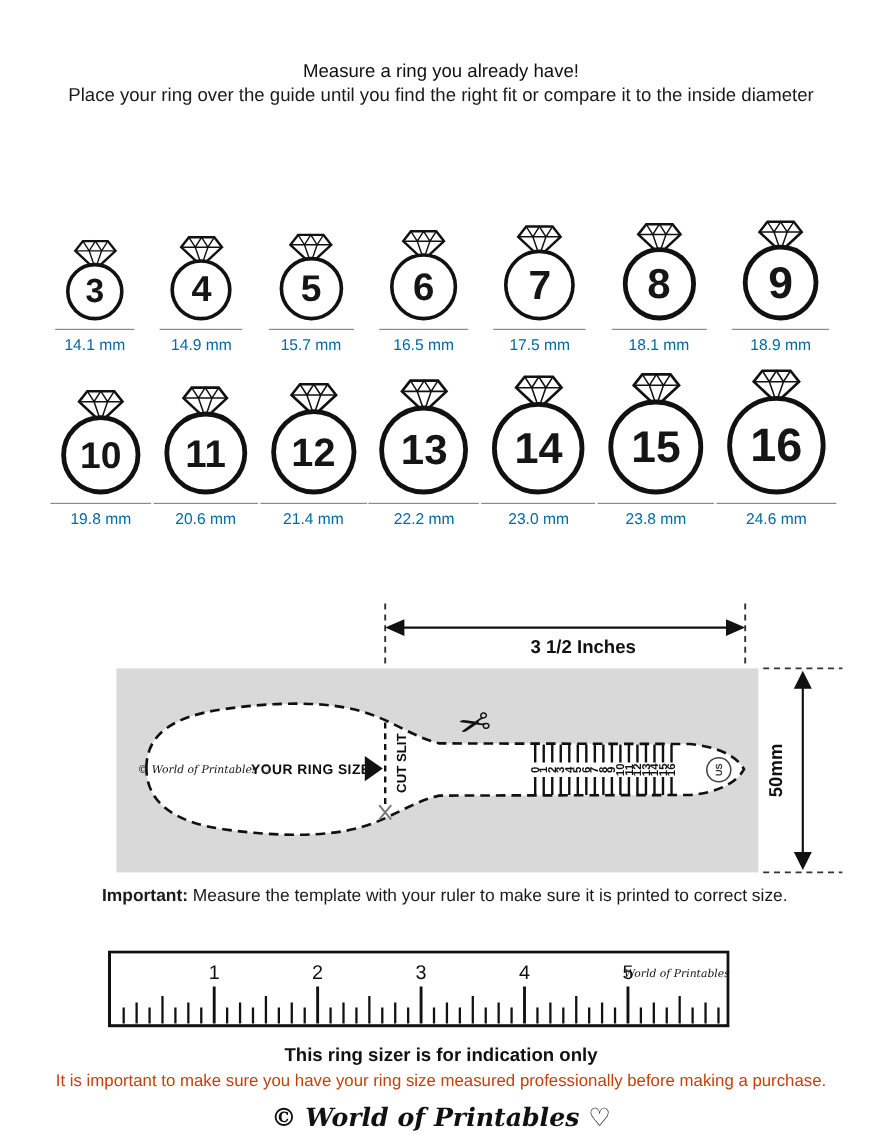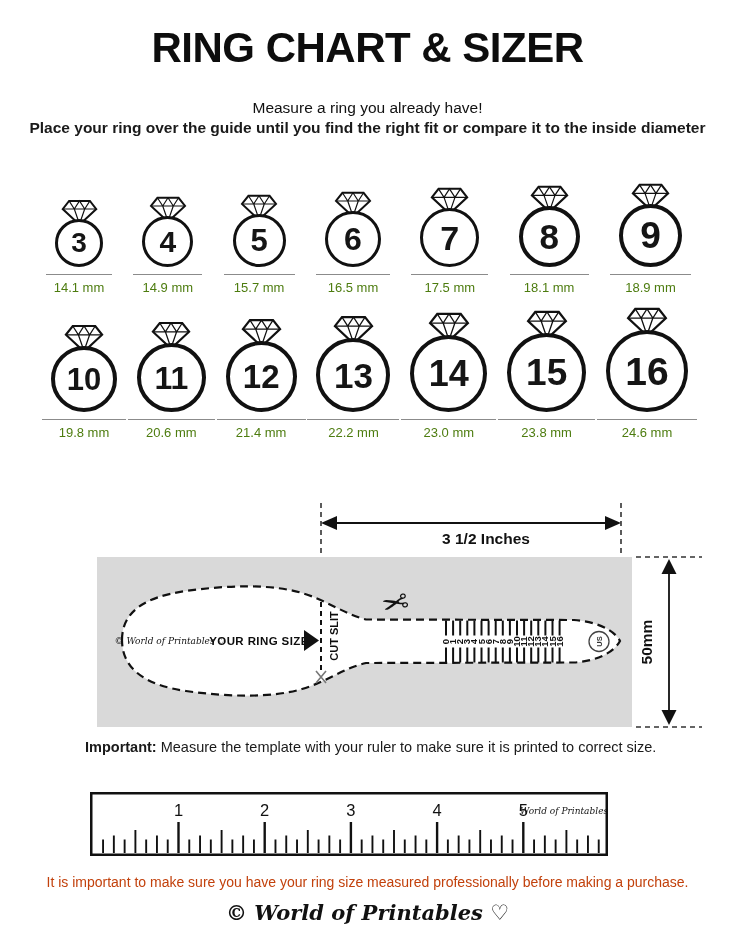--- a/index.html
+++ b/index.html
@@ -2,32 +2,32 @@
 <html><head>
 <meta charset="utf-8">
 <style>
   html,body{margin:0;padding:0;background:#fff;}
   .page{position:relative;width:735px;height:951px;background:#fff;overflow:hidden;
         font-family:"Liberation Sans",sans-serif;color:#111;}
   
   .header{position:absolute;top:24px;left:0;width:100%;text-align:center;}
   .title{margin:0;font-size:42px;font-weight:800;letter-spacing:-0.5px;color:#0d0d0d;}
   .subtitle{margin:27px 0 2px;font-size:15.5px;font-weight:normal;}
-  .instruction{margin:0;font-size:15.5px;font-weight:700;color:#1a1a1a;}
+  .instruction{margin:0;font-size:15.5px;font-weight:400;color:#1a1a1a;}
   
   .ring-row{position:absolute;left:0;right:0;display:flex;justify-content:space-between;align-items:flex-end;}
   .row1{top:172px;height:123px;padding:0 44px 0 46px;}
   .row2{top:310px;height:130px;padding:0 38px 0 42px;}
   .ring-item{display:flex;flex-direction:column;align-items:center;}
   .diamond{display:block;margin-bottom:-7px;}
   .ring-circle{border:3px solid #111;border-radius:50%;background:#fff;box-sizing:border-box;
                display:flex;align-items:center;justify-content:center;}
   .ring-num{font-weight:bold;color:#151515;line-height:1;}
   .ring-line{height:1px;background:#8b8b8b;margin-top:7px;}
-  .ring-mm{font-size:13px;margin-top:5px;color:#4d7c0f;}
+  .ring-mm{font-size:13px;margin-top:5px;color:#0369a1;}
   
   .sizer-wrap{position:absolute;top:490px;left:14px;}
   svg text{font-family:"Liberation Sans",sans-serif;}
   .script{font-family:"DejaVu Serif","DejaVu Sans",serif;font-style:italic;}
   
   .important{position:absolute;top:739px;left:85px;font-size:14.5px;color:#1a1a1a;}
   .important b{font-weight:bold;}
   
   .ruler-wrap{position:absolute;top:792px;left:90px;}
   
@@ -35,21 +35,20 @@
   .footer-bold{margin:0;font-size:15.5px;font-weight:bold;}
   .footer-text{margin:3px 0 0;font-size:14px;color:#c2410c;}
   .footer-brand{margin:10px 0 0;font-size:21px;font-weight:bold;}
 </style>
 </head>
 <body>
 
 <div class="page">
 
   <div class="header">
-    <h1 class="title">RING CHART &amp; SIZER</h1>
     <p class="subtitle">Measure a ring you already have!</p>
     <p class="instruction">Place your ring over the guide until you find the right fit or compare it to the inside diameter</p>
   </div>
 
   <div class="ring-row row1">
       <div class="ring-item">
         <svg class="diamond" width="37" height="27" viewBox="0 0 64 46" fill="none">
           <polygon points="14,3 50,3 61,17 32,44 3,17" fill="#fff" stroke="#111" stroke-width="3.4"></polygon>
           <path d="M4,17 H60 M14,3 L23,17 L32,3 L41,17 L50,3 M23,17 L32,43 M41,17 L32,43" stroke="#111" stroke-width="2" fill="none"></path>
         </svg>
@@ -369,17 +368,18 @@
           <text x="174.70000000000002" y="24" text-anchor="middle" font-size="16.5" fill="#111">2</text>
           <text x="260.90000000000003" y="24" text-anchor="middle" font-size="16.5" fill="#111">3</text>
           <text x="347.1" y="24" text-anchor="middle" font-size="16.5" fill="#111">4</text>
           <text x="433.3" y="24" text-anchor="middle" font-size="16.5" fill="#111">5</text>
         </g>
       <text class="script" x="430" y="22" font-size="9" fill="#111">World of Printables♡</text>
     </svg>
   </div>
 
   <div class="footer">
+    <p class="footer-bold">This ring sizer is for indication only</p>
     <p class="footer-text">It is important to make sure you have your ring size measured professionally before making a purchase.</p>
     <p class="footer-brand script">© World of Printables ♡</p>
   </div>
 
 </div>
 
 </body></html>

